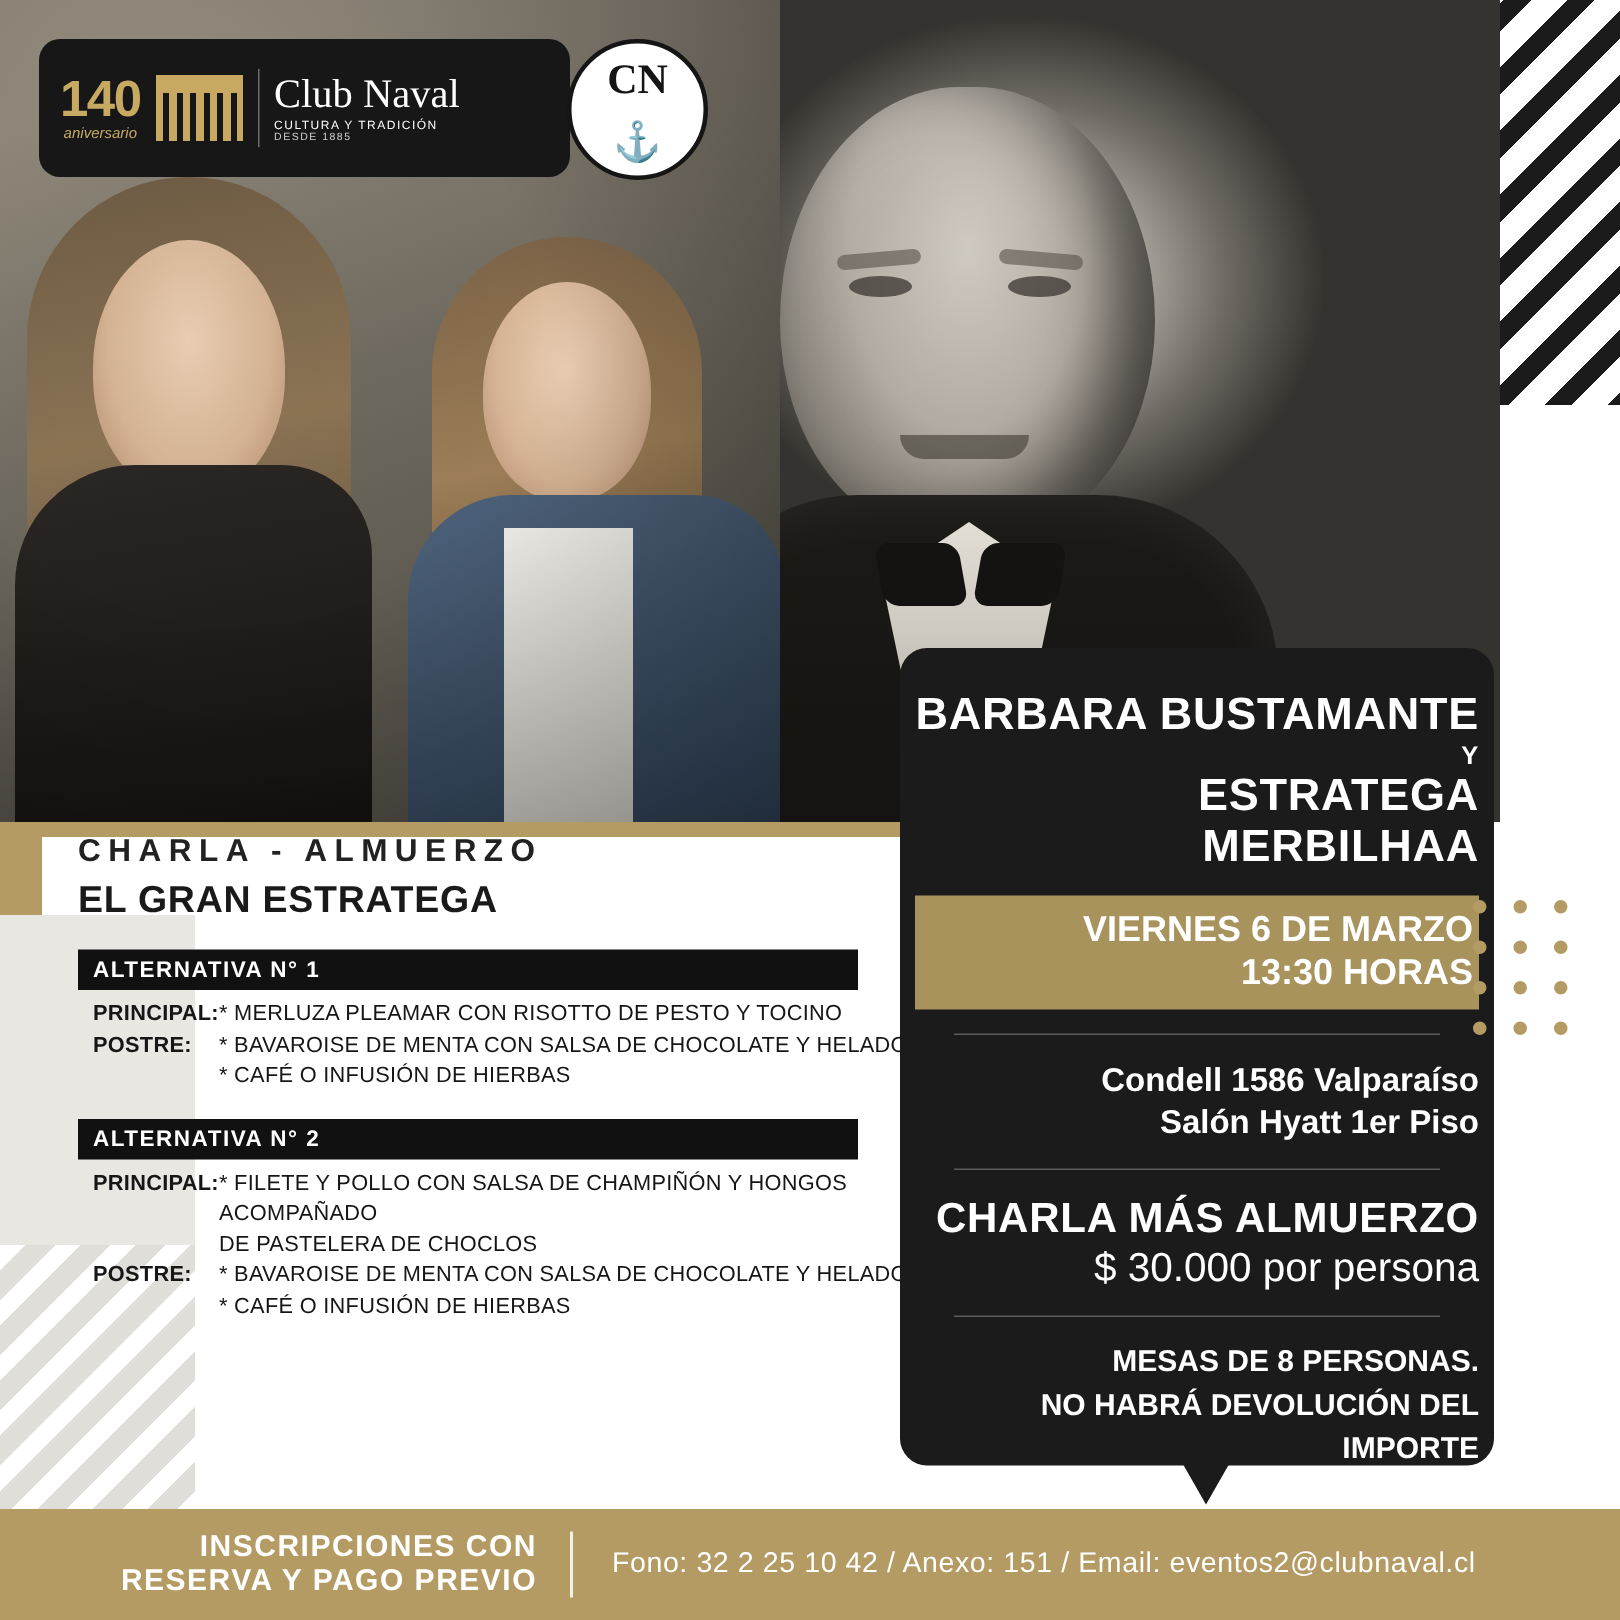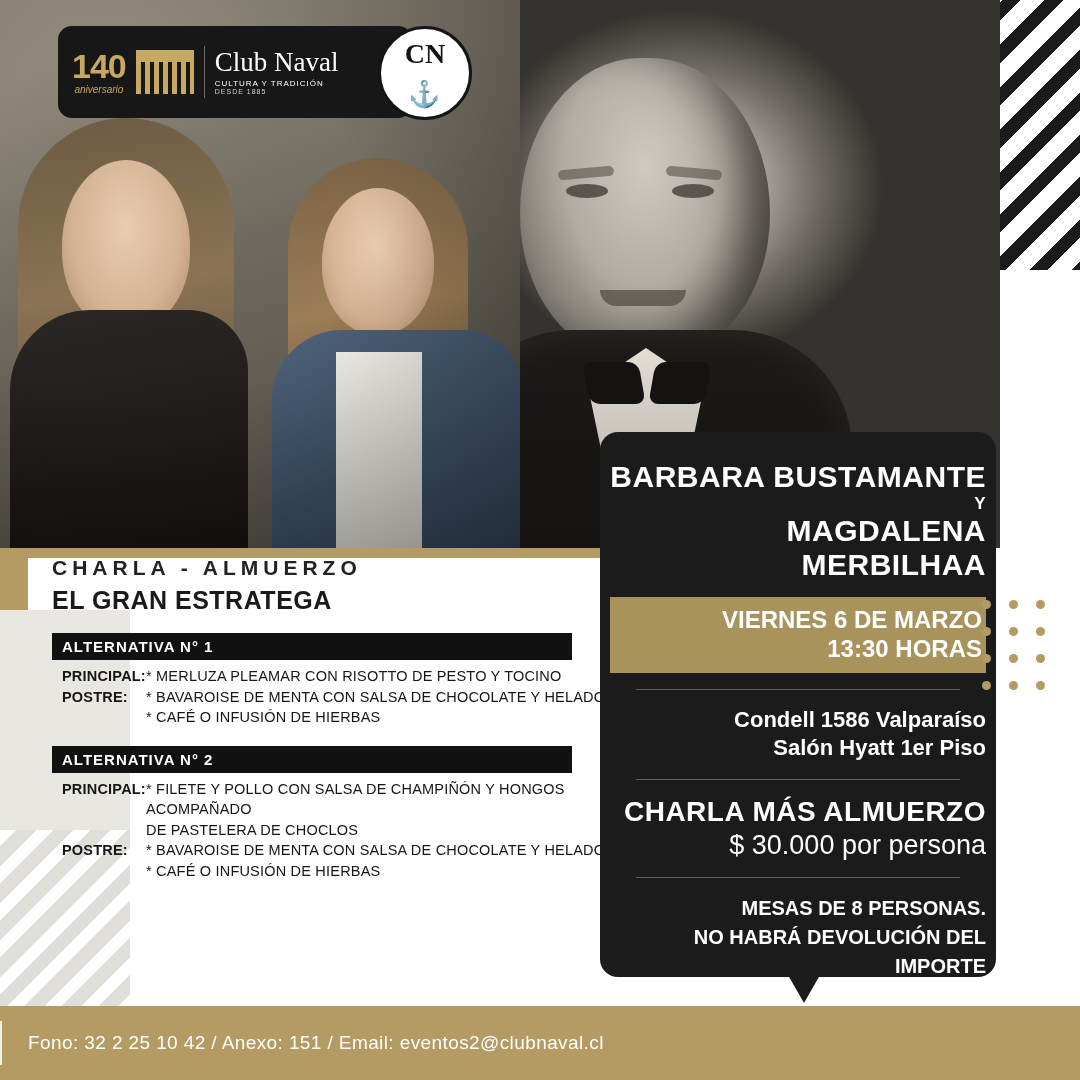--- a/index.html
+++ b/index.html
@@ -144,21 +144,21 @@
   }
   .photo-vignette {
     position:absolute; inset:0;
     background: radial-gradient(ellipse at 30% 40%, rgba(0,0,0,0) 40%, rgba(0,0,0,0.35) 100%);
   }
 
   
   .logo-bar {
     position:absolute; left:26px; top:26px; width:354px; height:92px;
     background:#171717; border-radius:14px;
-    display:flex; align-items:center; padding:0 14px; gap:10px;margin-left:32px;
+    display:flex; align-items:center; padding:0 14px; gap:10px;
   }
   .logo-140 { color:#c8a962; text-align:center; line-height:1; }
   .logo-140 .num { font-size:34px; font-weight:bold; letter-spacing:-1px; }
   .logo-140 .sub { font-size:10px; font-style:italic; color:#c8a962; margin-top:2px; }
   .logo-bldg {
     width:58px; height:44px;
     background:
       linear-gradient(#c8a962,#c8a962) 0 0/100% 100%;
     -webkit-mask:
       repeating-linear-gradient(90deg,#000 0 5px,transparent 5px 9px) 0 12px/100% 32px no-repeat,
@@ -342,21 +342,21 @@
           <div class="val">* CAFÉ O INFUSIÓN DE HIERBAS</div>
         </div>
       </div>
     </div>
   </div>
 
   <div class="right-panel">
     <div class="speakers">
       <div>BARBARA BUSTAMANTE</div>
       <span class="y">Y</span>
-      <div>MAGDALENA MERBILHAA</div>
+      <div>ESTRATEGA MERBILHAA</div>
     </div>
 
     <div class="date-box">
       <div>VIERNES 6 DE MARZO</div>
       <div>13:30 HORAS</div>
     </div>
 
     <div class="hr"></div>
 
     <div class="venue">
@@ -396,17 +396,21 @@
         <div class="d"></div>
       </div>
     <div class="row">
         <div class="d"></div>
         <div class="d"></div>
         <div class="d"></div>
       </div>
   </div>
 
   <div class="footer">
+    <div class="insc">
+      <div>INSCRIPCIONES CON</div>
+      <div>RESERVA Y PAGO PREVIO</div>
+    </div>
     <div class="sep"></div>
     <div class="contact">Fono: 32 2 25 10 42  /  Anexo: 151  /  Email: eventos2@clubnaval.cl</div>
   </div>
 
 </div>
 
 </body></html>

